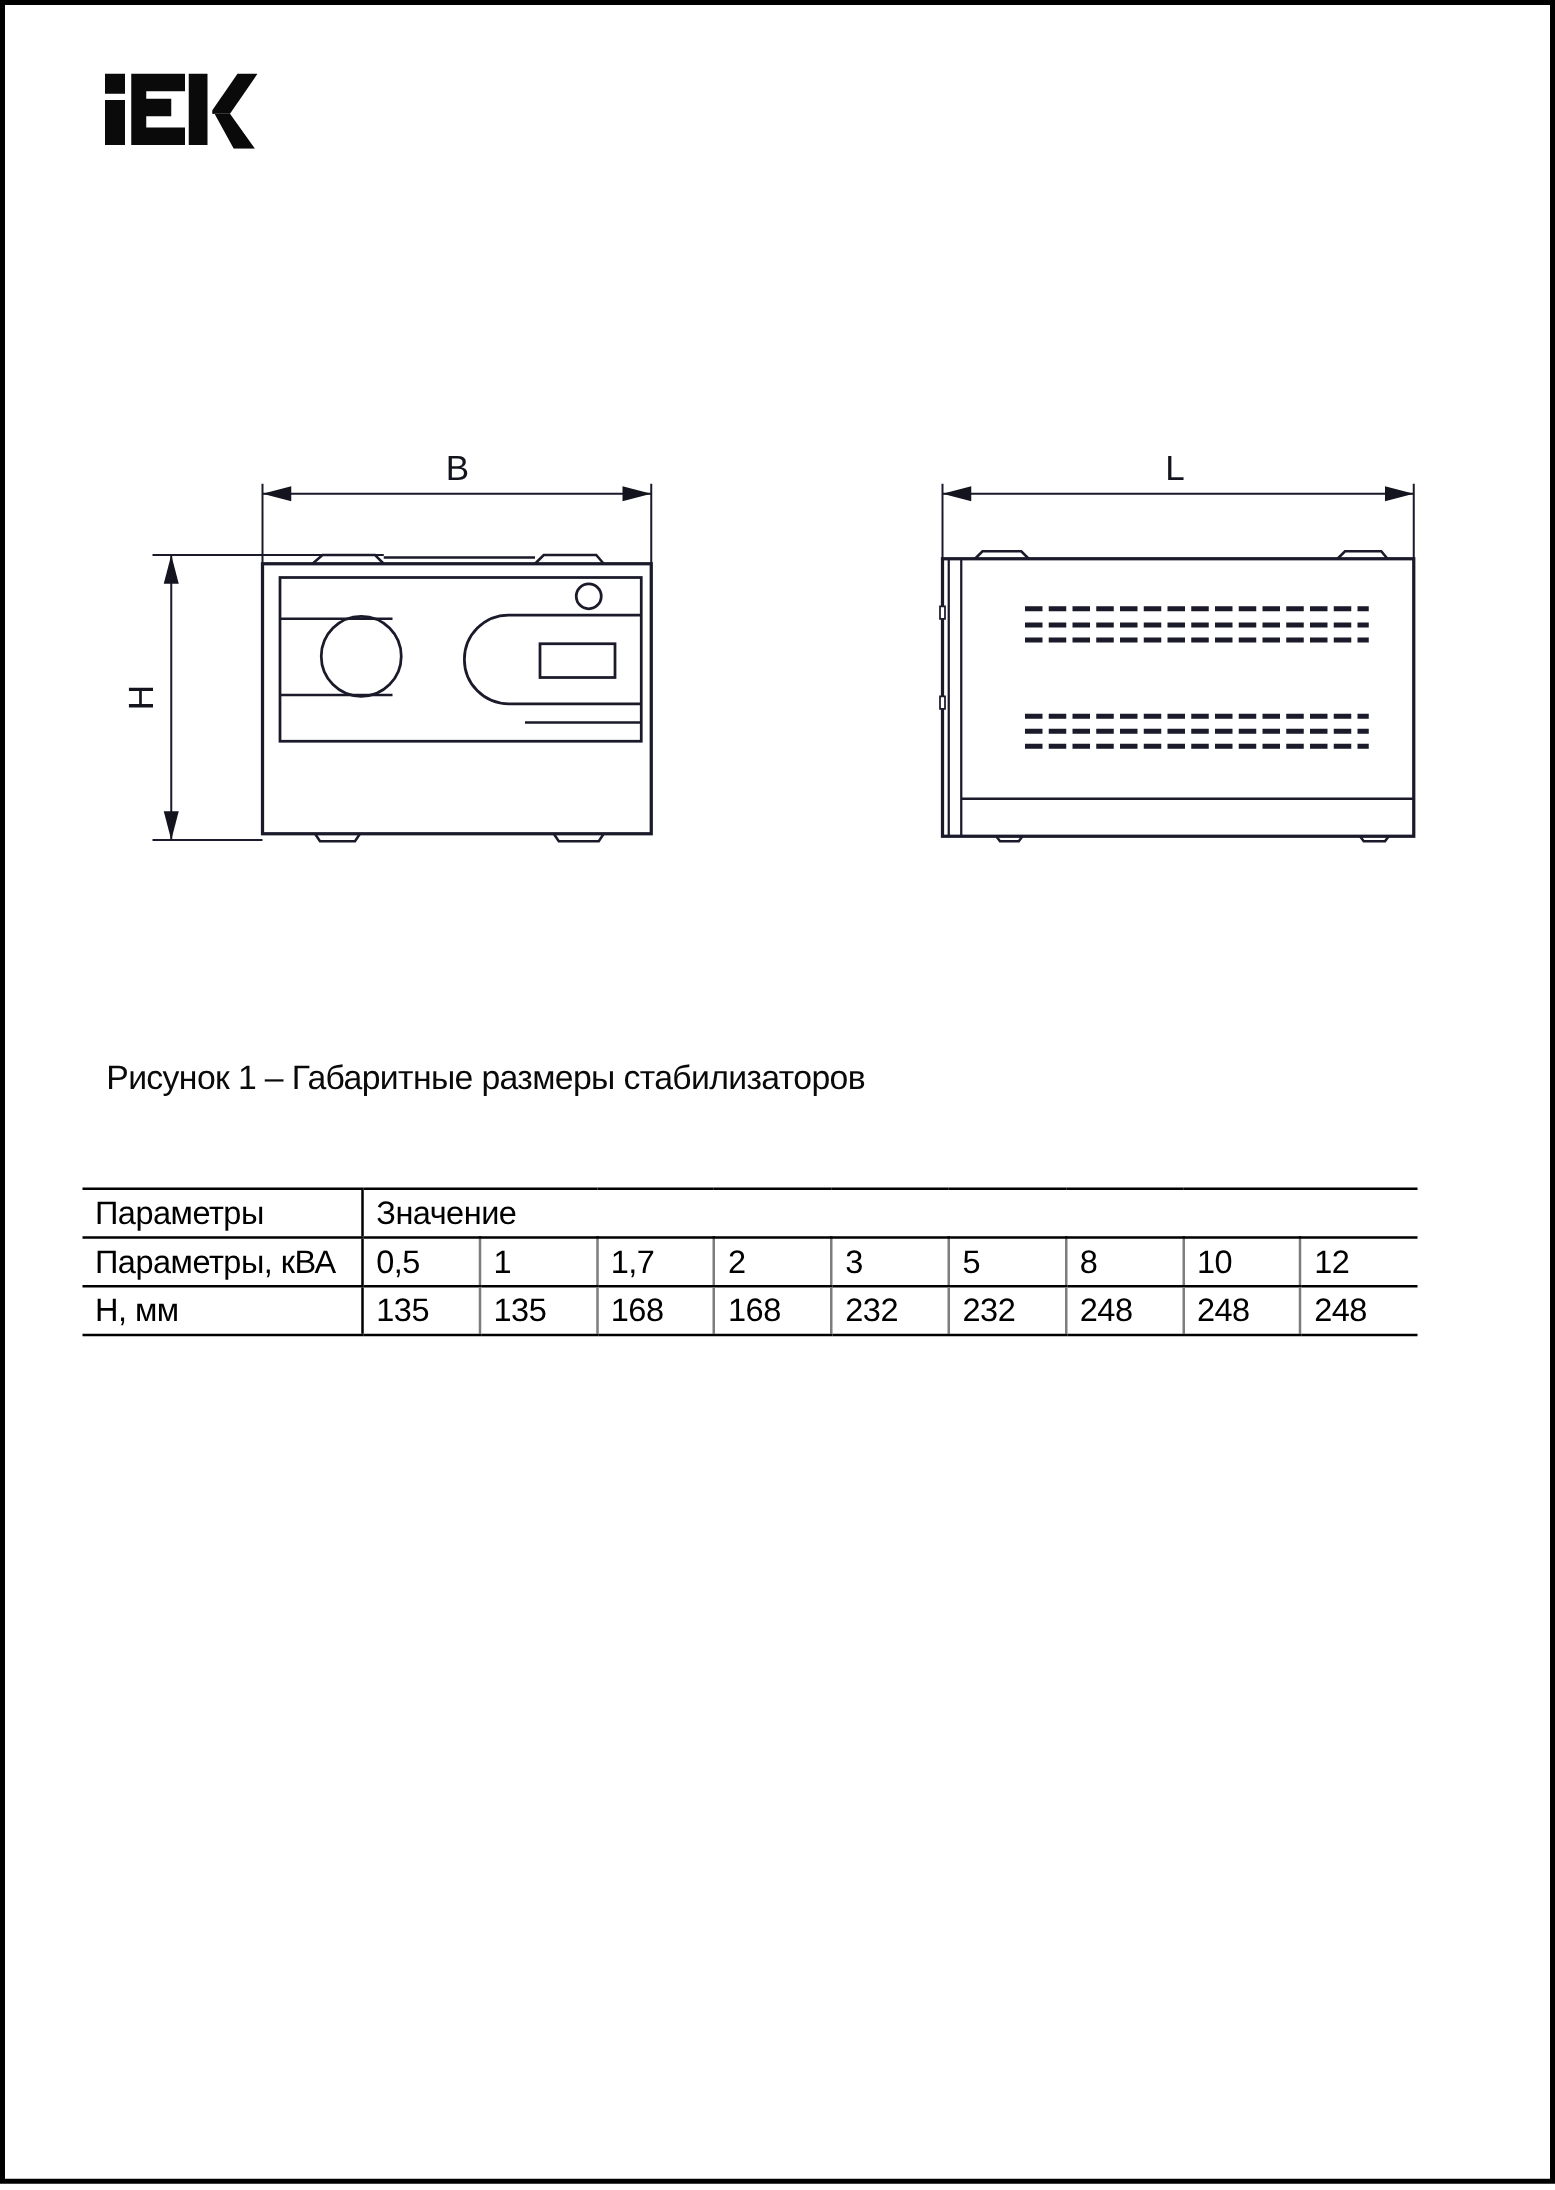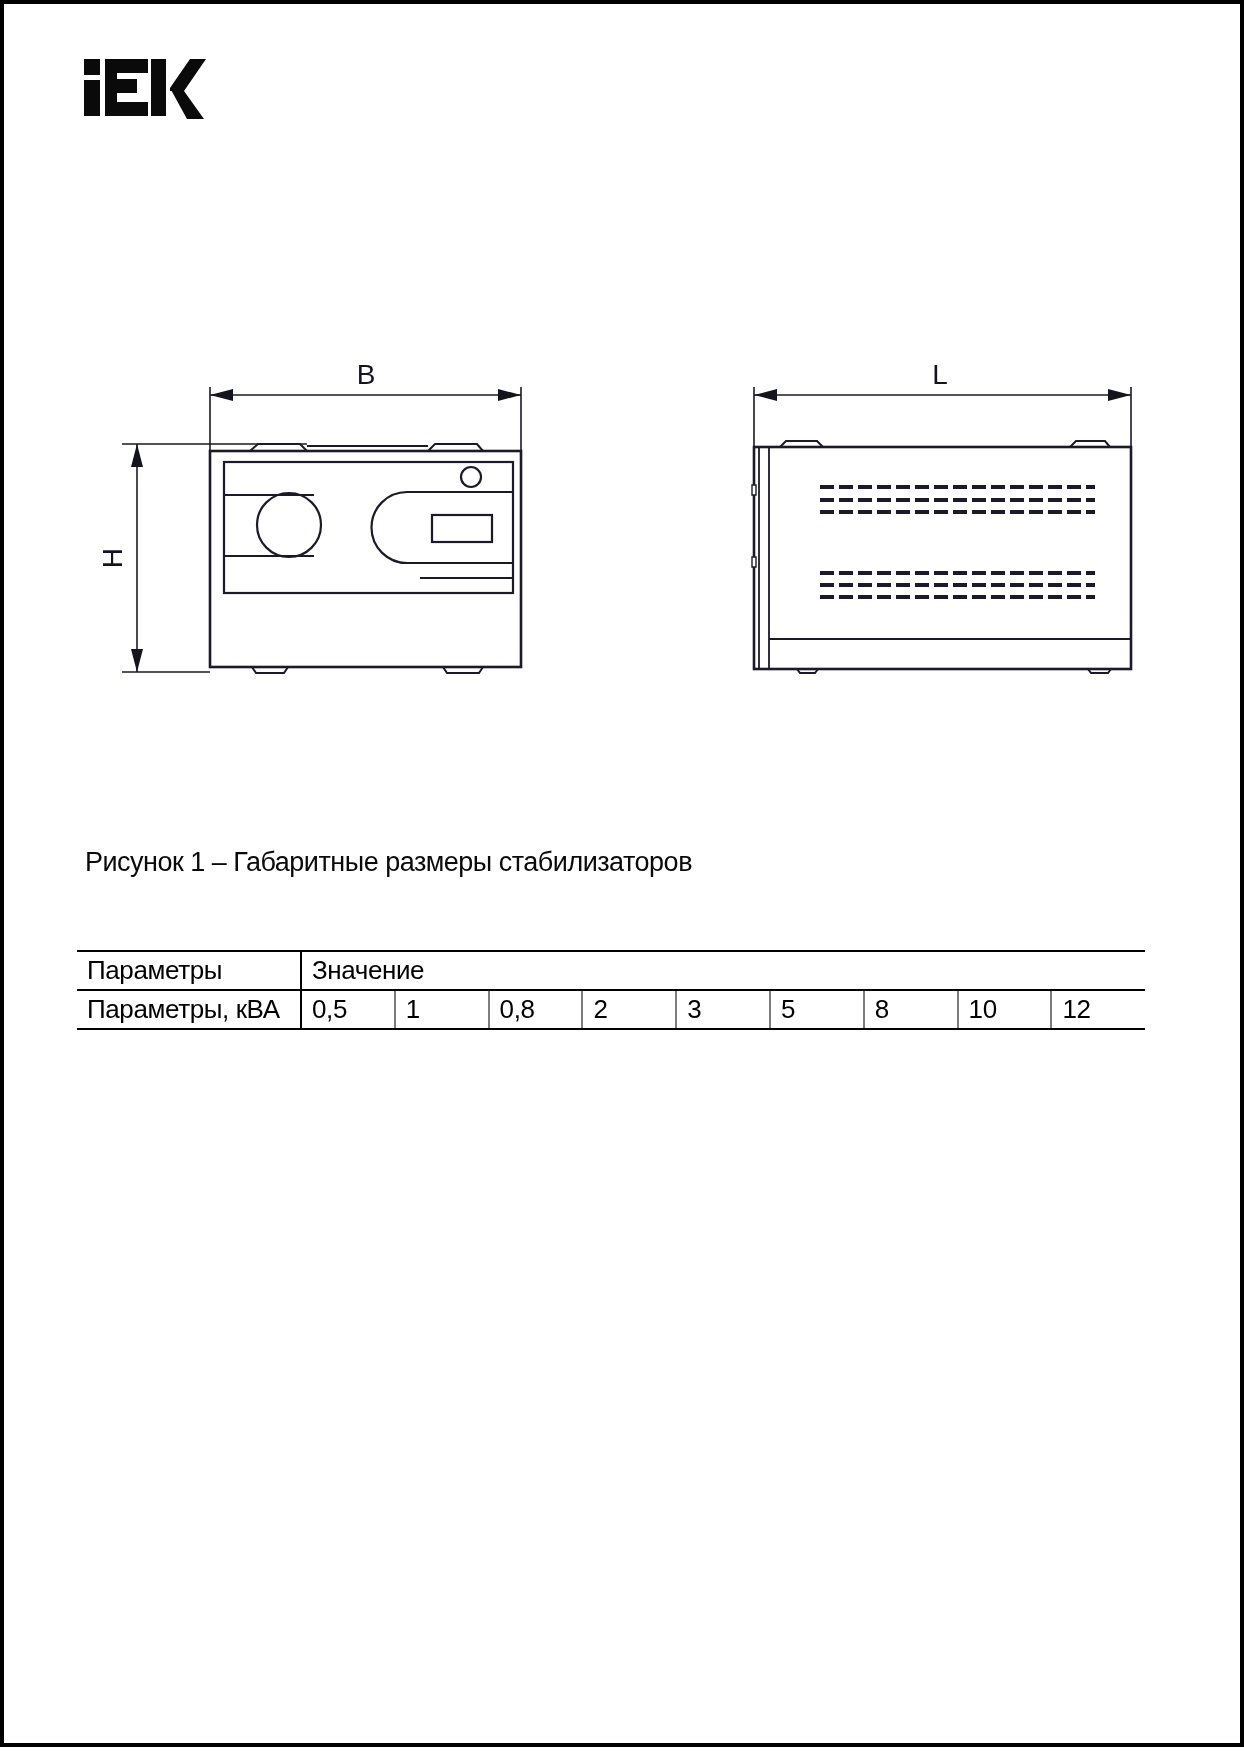--- a/index.html
+++ b/index.html
@@ -15,21 +15,21 @@
     position:absolute; left:84px; top:57px; width:122px; height:62px;
   }
   .figure-svg {
     position:absolute; left:0; top:330px; width:1244px; height:370px;
   }
   .caption {
     position:absolute; left:85px; top:806px; width:900px;
     font-size:27px; letter-spacing:-0.5px; color:#0a0a0a;margin-top:41px;
   }
   .dim-table {
-    position:absolute; left:77px; top:950px; width:1068px;
+    position:absolute; left:66px; top:950px; width:1068px;
     border-collapse:collapse; table-layout:fixed;
     font-size:26px; letter-spacing:-0.4px;
   }
   .dim-table th, .dim-table td {
     height:39px; box-sizing:border-box; padding:0 4px 0 10px;
     font-weight:normal; text-align:left; vertical-align:middle;
     border-bottom:2px solid #000; white-space:nowrap; overflow:hidden;
   }
   .dim-table tr.hdr th { border-top:2px solid #000; }
   .sep-main { border-left:2px solid #000;margin-left:16px; }
@@ -136,28 +136,40 @@
     <tbody>
       <tr class="hdr">
         <th>Параметры</th>
         <th colspan="9" class="sep-main">Значение</th>
       </tr>
 
       <tr>
         <th>Параметры, кВА</th>
         <td class="sep-main">0,5</td>
         <td class="sep">1</td>
-        <td class="sep">0,8</td>
+        <td class="sep">1,7</td>
         <td class="sep">2</td>
         <td class="sep">3</td>
         <td class="sep">5</td>
         <td class="sep">8</td>
         <td class="sep">10</td>
         <td class="sep">12</td>
       </tr>
 
 
 
+      <tr>
+        <th>Н, мм</th>
+        <td class="sep-main">135</td>
+        <td class="sep">135</td>
+        <td class="sep">168</td>
+        <td class="sep">168</td>
+        <td class="sep">232</td>
+        <td class="sep">232</td>
+        <td class="sep">248</td>
+        <td class="sep">248</td>
+        <td class="sep">248</td>
+      </tr>
 
     </tbody>
   </table>
 
 </div>
 
 </body></html>

